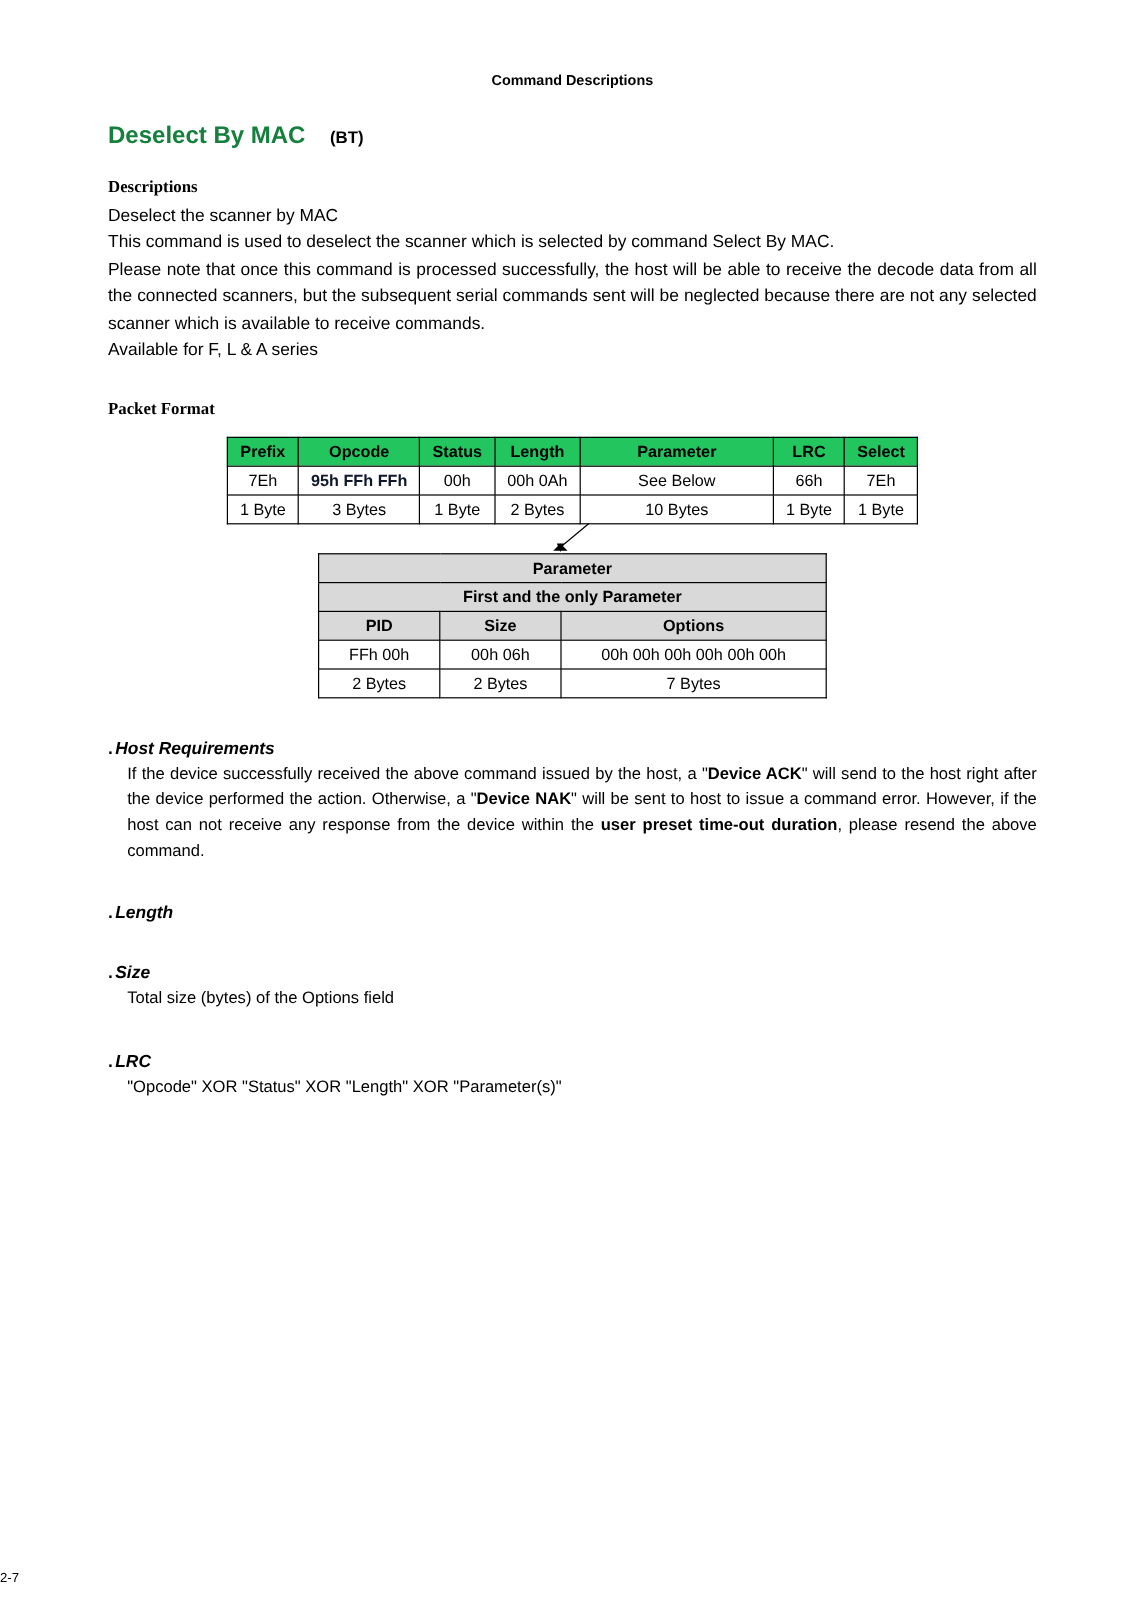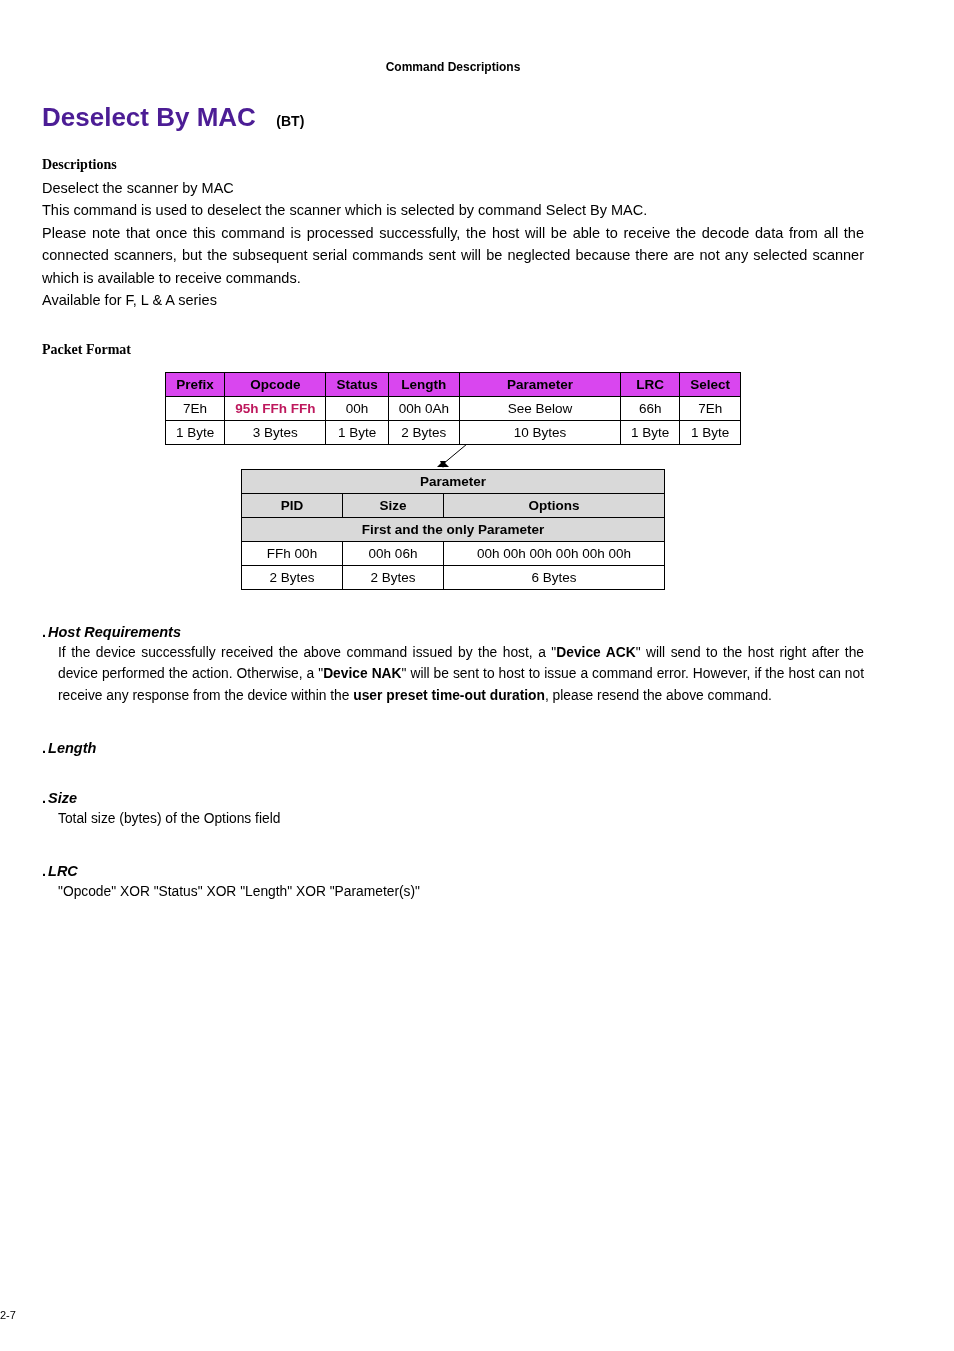--- a/index.html
+++ b/index.html
@@ -6,35 +6,35 @@
     margin: 0;
     padding: 0;
     font-family: Arial, Helvetica, sans-serif;
     background: #ffffff;
   }
   .page {
     width: 954px;
     height: 1351px;
     position: relative;
     box-sizing: border-box;
-    padding: 60px 90px 30px 42px;
+    padding: 60px 90px 30px 90px;
   }
   .header-small {
     text-align: center;
     font-size: 12px;
     font-weight: bold;
     color: #000;
     margin-bottom: 28px;
   }
   .title-line {
     margin-bottom: 24px;
   }
   .title-main {
-    color: #4c1d95;
-    font-size: 26px;
+    color: #15803d;
+    font-size: 20px;
     font-weight: bold;
   }
   .title-sub {
     color: #000;
     font-size: 14px;
     font-weight: bold;
     vertical-align: baseline;
     padding-left: 16px;
   }
   .section-label {
@@ -53,25 +53,25 @@
     border-collapse: collapse;
     margin: 10px auto 0 auto;
   }
   .packet-table th, .packet-table td {
     border: 1px solid #000;
     padding: 4px 10px;
     font-size: 13.5px;
     text-align: center;
   }
   .packet-table th {
-    background: #d946ef;
+    background: #22c55e;
     font-weight: bold;
   }
   .opcode-blue {
-    color: #be185d;
+    color: #0f172a;
     font-weight: bold;
   }
   .tables-wrap {
     position: relative;
     display: flex;
     flex-direction: column;
     align-items: center;
   }
   .connector-svg {
     display: block;
@@ -178,36 +178,36 @@
       <polygon points="20,20 14,26 26,26" fill="#000" transform="translate(0,-3)"></polygon>
       <polygon points="17,17 23,17 20,24" fill="#000"></polygon>
     </svg>
 
     <table class="param-table">
       <tbody>
           <tr>
         <th colspan="3">Parameter</th>
       </tr>
       <tr>
+        <th colspan="3">First and the only Parameter</th>
+      </tr>
+      <tr>
         <th style="min-width:80px;">PID</th>
         <th style="min-width:80px;">Size</th>
         <th style="min-width:200px;">Options</th>
       </tr>
       <tr>
-        <th colspan="3">First and the only Parameter</th>
-      </tr>
-      <tr>
         <td>FFh 00h</td>
         <td>00h 06h</td>
         <td>00h 00h 00h 00h 00h 00h</td>
       </tr>
       <tr>
         <td>2 Bytes</td>
         <td>2 Bytes</td>
-        <td>6 Bytes</td>
+        <td>7 Bytes</td>
       </tr>
     </tbody>
       </table>
   </div>
 
   <div class="sub-section">
     <div class="dot-heading">
       <span class="dot">.</span><span>Host Requirements</span>
     </div>
     <div class="indent-text">

